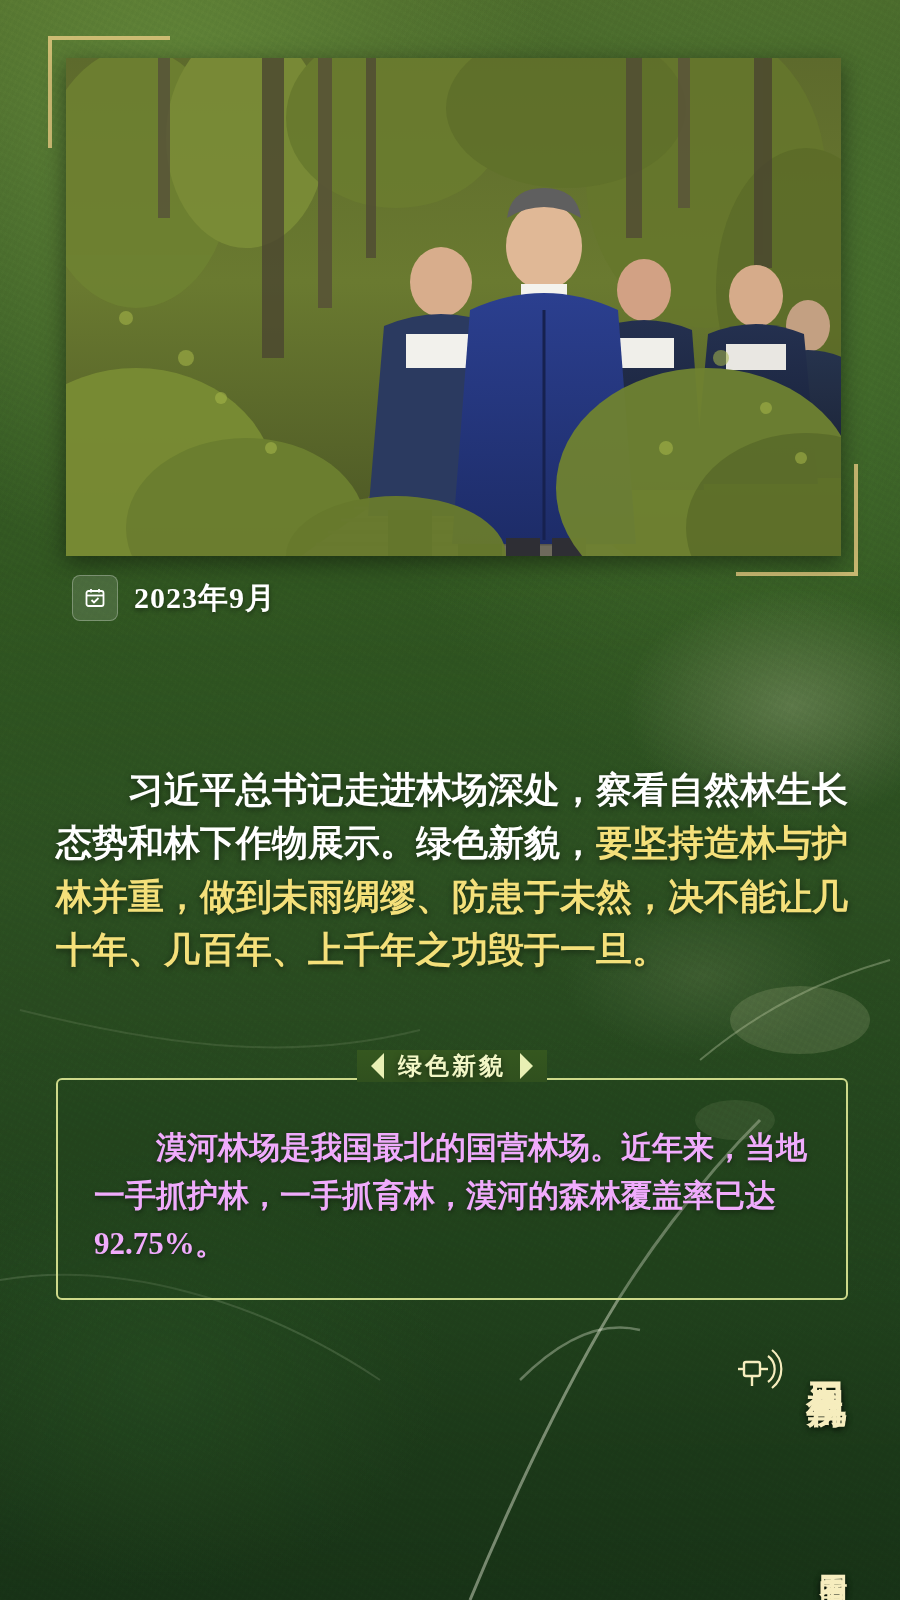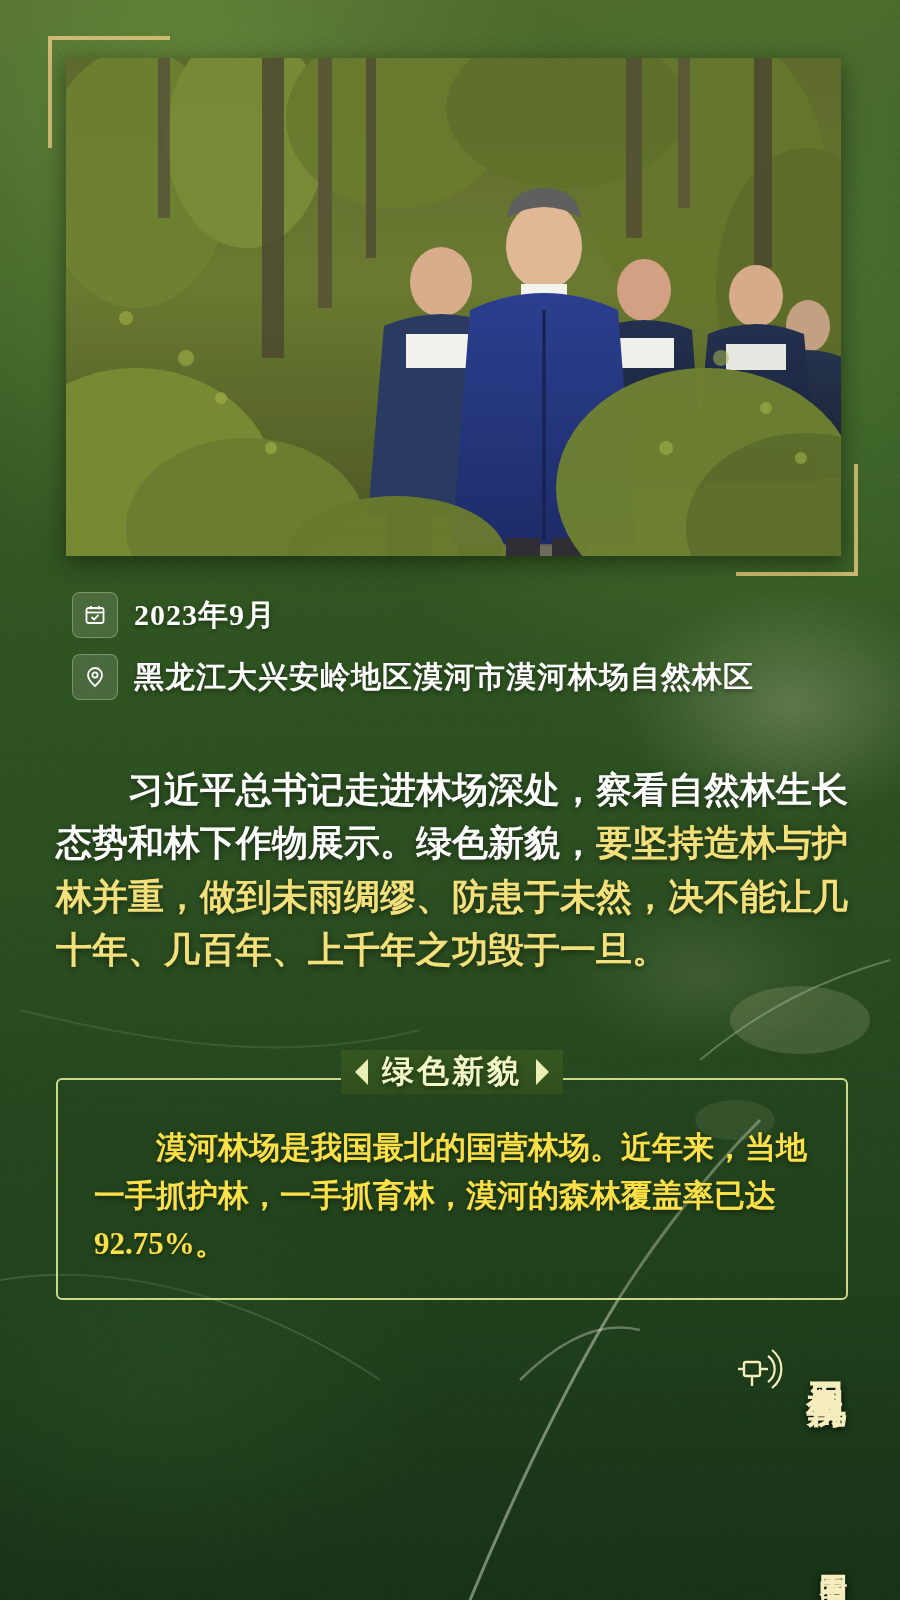--- a/index.html
+++ b/index.html
@@ -91,21 +91,21 @@
     overflow: hidden;
     background: #2c3a22;
     box-shadow: 0 6px 22px rgba(0,0,0,0.45);
   }
   .photo svg { display: block; }
 
   
   .meta {
     position: absolute;
     left: 72px;
-    top: 592px;
+    top: 575px;
     width: 790px;
     color: #ffffff;
   }
   .meta-row {
     display: flex;
     align-items: center;
     gap: 16px;
     margin-bottom: 16px;
   }
   .meta-ico {
@@ -171,35 +171,35 @@
   .chev {
     width: 0;
     height: 0;
     border-top: 13px solid transparent;
     border-bottom: 13px solid transparent;
   }
   .chev.l { border-right: 13px solid #e9f0b4; }
   .chev.r { border-left: 13px solid #e9f0b4; }
   .card-title {
     font-family: "Liberation Serif", serif;
-    font-size: 32px;
+    font-size: 24px;
     font-weight: 700;
     color: #f2f7c6;
     letter-spacing: 3px;
     text-shadow: 0 2px 6px rgba(0,0,0,0.5);
   }
   .card-body {
     position: absolute;
     left: 36px;
     right: 32px;
     top: 44px;
     font-family: "Liberation Serif", serif;
     font-size: 31px;
     line-height: 1.55;
-    color: #fde047;
+    color: #f0abfc;
     text-indent: 62px;
     font-weight: 700;
     text-shadow: 0 2px 5px rgba(0,0,0,0.45);
   }
 
   
   .logo {
     position: absolute;
     right: 44px;
     bottom: 46px;
@@ -376,29 +376,20 @@
         <svg width="24" height="24" viewBox="0 0 24 24" fill="none" stroke="#ffffff" stroke-width="1.8">
           <rect x="3.5" y="5" width="17" height="15" rx="2"></rect>
           <line x1="3.5" y1="9.5" x2="20.5" y2="9.5"></line>
           <line x1="8" y1="3" x2="8" y2="6.5"></line>
           <line x1="16" y1="3" x2="16" y2="6.5"></line>
           <polyline points="8.5,14 11,16.5 15.5,12"></polyline>
         </svg>
       </span>
       <span class="meta-text">2023年9月</span>
     </div>
-    <div class="meta-row">
-      <span class="meta-ico">
-        <svg width="24" height="24" viewBox="0 0 24 24" fill="none" stroke="#ffffff" stroke-width="1.8">
-          <path d="M12 21s7-6.2 7-11a7 7 0 1 0-14 0c0 4.8 7 11 7 11z"></path>
-          <circle cx="12" cy="10" r="2.6"></circle>
-        </svg>
-      </span>
-      <span class="meta-text">黑龙江大兴安岭地区漠河市漠河林场自然林区</span>
-    </div>
   </div>
 
   <p class="lead">
     <span>习近平总书记走进林场深处，察看自然林生长态势和林下作物展示。绿色新貌，</span><span class="hl">要坚持造林与护林并重，做到未雨绸缪、防患于未然，决不能让几十年、几百年、上千年之功毁于一旦。</span>
   </p>
 
   <div class="card">
     <div class="card-title-wrap">
       <span class="chev l"></span>
       <span class="card-title">绿色新貌</span>

